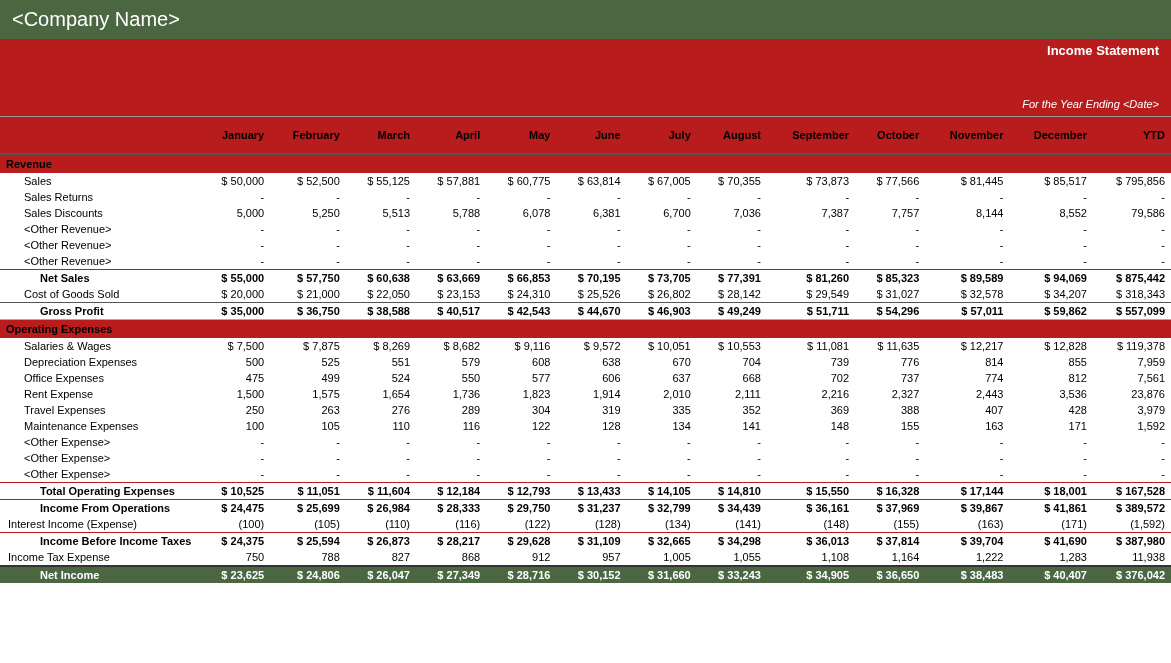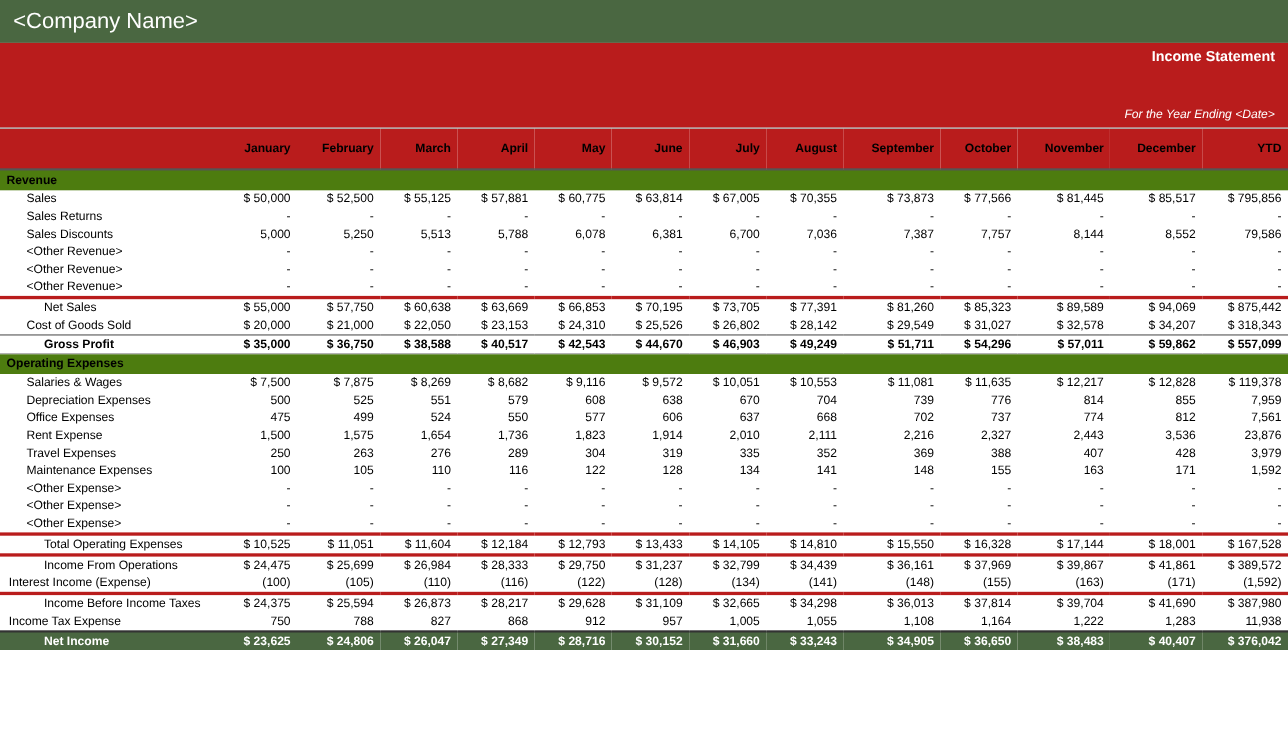--- a/index.html
+++ b/index.html
@@ -51,33 +51,33 @@
       padding: 2px 6px;
       text-align: right;
       font-size: 11px;
       white-space: nowrap;
     }
     tbody tr td:first-child {
       text-align: left;
     }
 
     .section-header td {
-      background-color: #4d7c0f;
+      background-color: #b91c1c;
       font-weight: bold;
       border-top: 1px solid #aaa;
       padding: 3px 6px;
     }
 
     .indented td:first-child {
       padding-left: 24px;
     }
 
     .subtotal-row td {
-      border-top: 3px solid #b91c1c;
-      font-weight: normal;
+      border-top: 1px solid #b91c1c;
+      font-weight: bold;
       margin-left: 32px;
     }
     .subtotal-row td:first-child {
       padding-left: 40px;
     }
 
     .net-income-row td {
       background-color: #4a6741;
       color: white;
       font-weight: bold;

